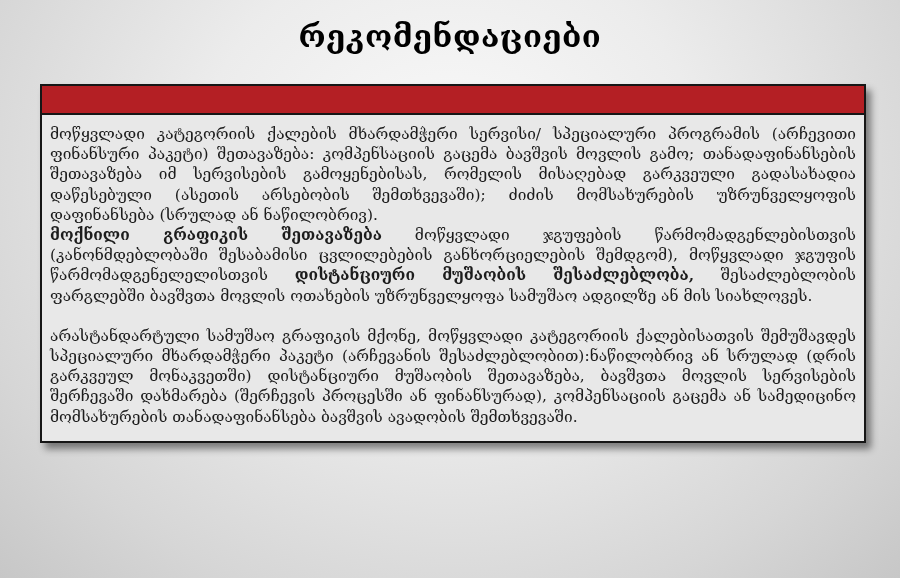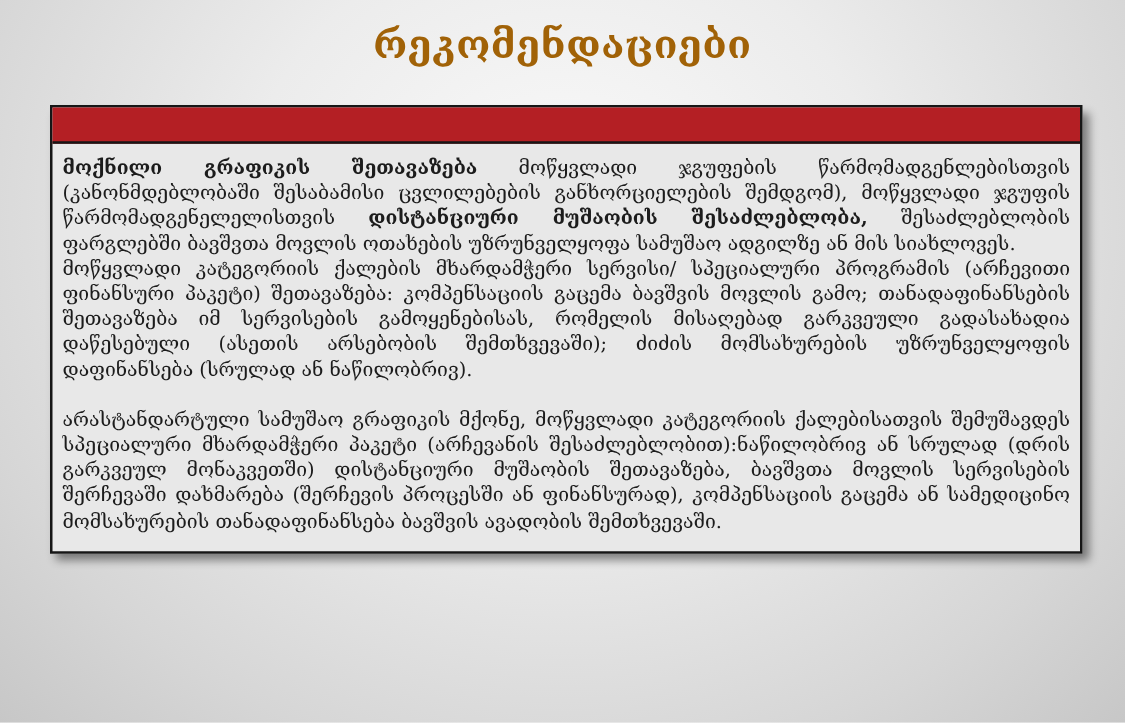--- a/index.html
+++ b/index.html
@@ -15,21 +15,21 @@
     position: relative;
   }
   .slide-title {
     position: absolute;
     top: 18px;
     left: 0;
     width: 100%;
     text-align: center;
     font-size: 31px;
     font-weight: bold;
-    color: #a16207;
+    color: #000000;
     letter-spacing: 0.5px;
   }
   .content-box {
     position: absolute;
     left: 40px;
     top: 84px;
     width: 822px;
     background: #e8e8e8;
     border: 2px solid #161616;
     box-shadow: 5px 6px 7px rgba(0,0,0,0.45);
@@ -55,19 +55,19 @@
   .bold { font-weight: bold; }
 </style>
 </head>
 <body>
 
 <div class="slide-title">რეკომენდაციები</div>
 
 <div class="content-box">
   <div class="content-box-header"></div>
   <div class="content-box-body">
+    <p>მოწყვლადი კატეგორიის ქალების მხარდამჭერი სერვისი/ სპეციალური პროგრამის (არჩევითი ფინანსური პაკეტი) შეთავაზება: კომპენსაციის გაცემა ბავშვის მოვლის გამო; თანადაფინანსების შეთავაზება იმ სერვისების გამოყენებისას, რომელის მისაღებად გარკვეული გადასახადია დაწესებული (ასეთის არსებობის შემთხვევაში); ძიძის მომსახურების უზრუნველყოფის დაფინანსება (სრულად ან ნაწილობრივ).</p>
     <p>
       <span class="bold">მოქნილი გრაფიკის შეთავაზება</span><span> მოწყვლადი ჯგუფების წარმომადგენლებისთვის (კანონმდებლობაში შესაბამისი ცვლილებების განხორციელების შემდგომ), მოწყვლადი ჯგუფის წარმომადგენელელისთვის </span><span class="bold">დისტანციური მუშაობის შესაძლებლობა,</span><span> შესაძლებლობის ფარგლებში ბავშვთა მოვლის ოთახების უზრუნველყოფა სამუშაო ადგილზე ან მის სიახლოვეს.</span>
     </p>
-    <p>მოწყვლადი კატეგორიის ქალების მხარდამჭერი სერვისი/ სპეციალური პროგრამის (არჩევითი ფინანსური პაკეტი) შეთავაზება: კომპენსაციის გაცემა ბავშვის მოვლის გამო; თანადაფინანსების შეთავაზება იმ სერვისების გამოყენებისას, რომელის მისაღებად გარკვეული გადასახადია დაწესებული (ასეთის არსებობის შემთხვევაში); ძიძის მომსახურების უზრუნველყოფის დაფინანსება (სრულად ან ნაწილობრივ).</p>
     <p class="para-last">არასტანდარტული სამუშაო გრაფიკის მქონე, მოწყვლადი კატეგორიის ქალებისათვის შემუშავდეს სპეციალური მხარდამჭერი პაკეტი (არჩევანის შესაძლებლობით):ნაწილობრივ ან სრულად (დრის გარკვეულ მონაკვეთში) დისტანციური მუშაობის შეთავაზება, ბავშვთა მოვლის სერვისების შერჩევაში დახმარება (შერჩევის პროცესში ან ფინანსურად), კომპენსაციის გაცემა ან სამედიცინო მომსახურების თანადაფინანსება ბავშვის ავადობის შემთხვევაში.</p>
   </div>
 </div>
 
 </body></html>

